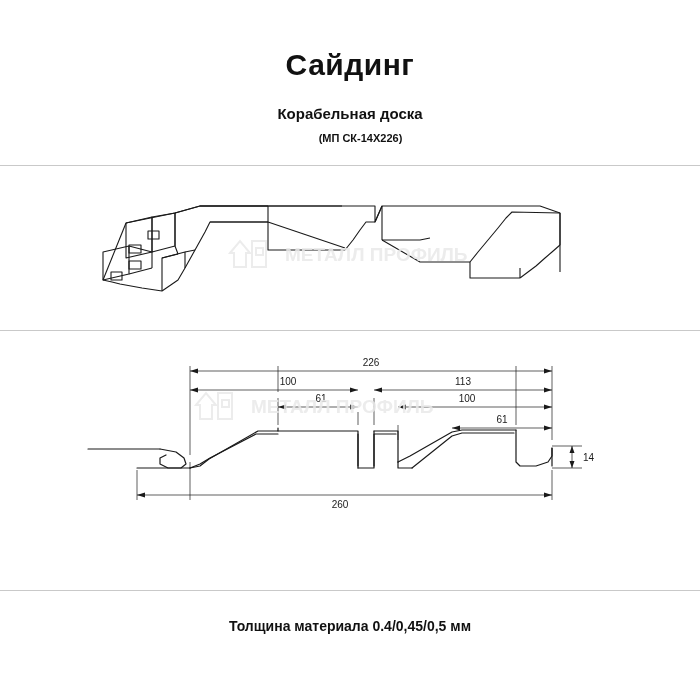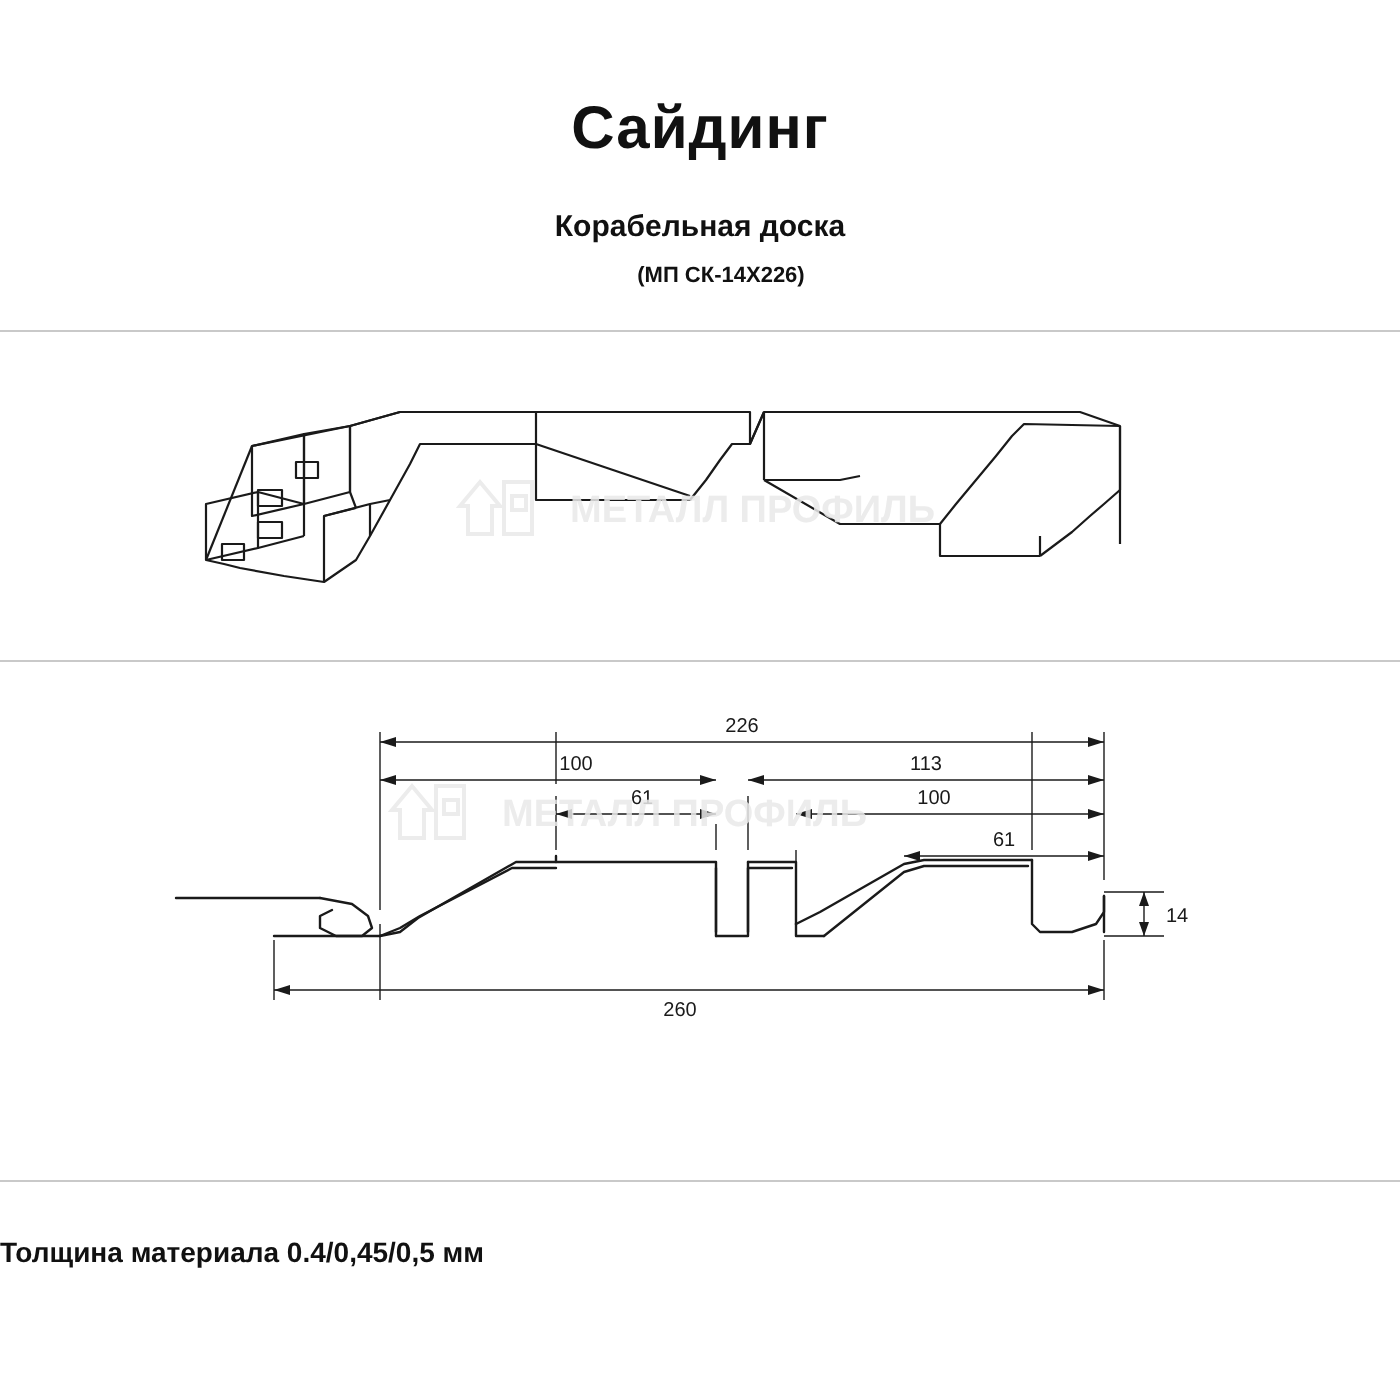--- a/index.html
+++ b/index.html
@@ -56,20 +56,21 @@
   }
   .divider.top { top: 165px; }
   .divider.mid { top: 330px; }
   .divider.bot { top: 590px; }
 
   .footer-text {
     position: absolute;
     top: 618px;
     left: 0;
     width: 700px;
+    text-align: center;
     font-size: 14px;
     font-weight: bold;
     color: #111;
   }
 
   svg.drawing {
     position: absolute;
     left: 0;
     top: 0;
     width: 700px;

